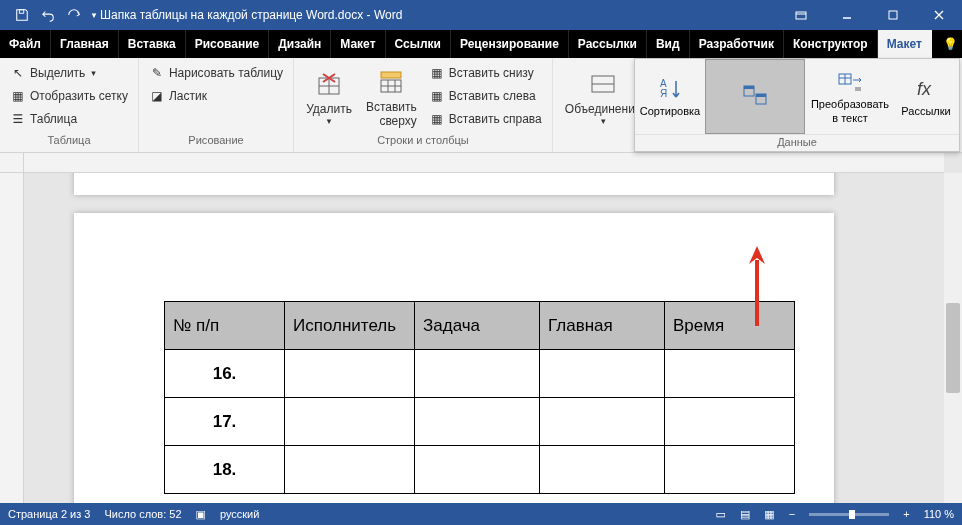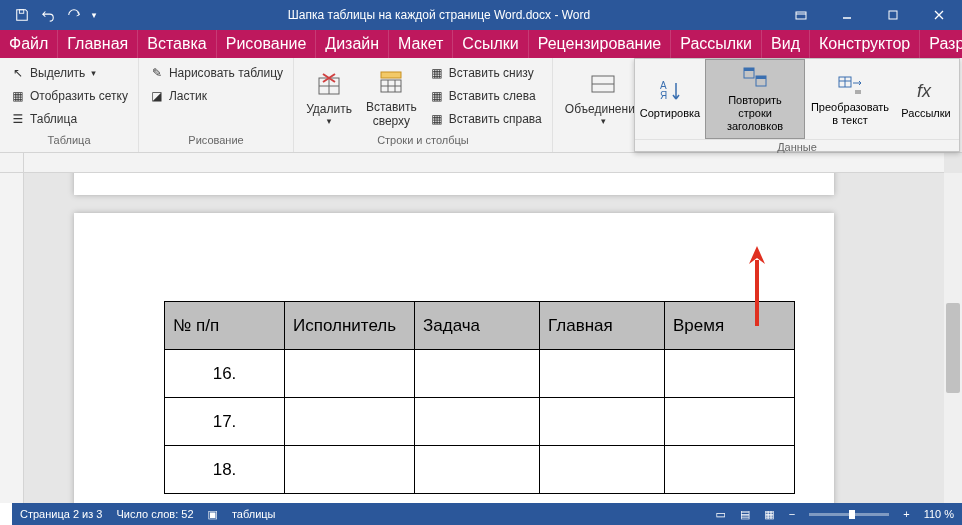--- a/index.html
+++ b/index.html
@@ -2,27 +2,27 @@
 <html><head>
 <meta charset="utf-8">
 <style>
 * { box-sizing: border-box; margin: 0; padding: 0; font-family: "Segoe UI", Tahoma, sans-serif; }
 body { width: 962px; height: 525px; background: #fff; overflow: hidden; position: relative; }
 
 
 .titlebar { height: 30px; background: #2b579a; display: flex; align-items: center; color: #fff; font-size: 12px; }
 .titlebar .qat { display: flex; align-items: center; gap: 2px; padding-left: 10px; }
 .titlebar .qat .qbtn { width: 24px; height: 24px; display: flex; align-items: center; justify-content: center; cursor: pointer; }
-.titlebar .title { flex: 1; text-align: center; }
+.titlebar .title { flex: 1; }
 .titlebar .wincontrols { display: flex; }
 .titlebar .wincontrols .wbtn { width: 46px; height: 30px; display: flex; align-items: center; justify-content: center; cursor: pointer; }
 .titlebar svg { fill: #fff; stroke: #fff; }
 
 
-.tabs { height: 28px; background: #be185d; display: flex; align-items: stretch; color: #fff; font-size: 16px; }
+.tabs { height: 28px; background: #000000; display: flex; align-items: stretch; color: #fff; font-size: 12px; font-weight: bold; }
 .tabs .tab { padding: 0 9px; display: flex; align-items: center; cursor: pointer; border-right: 1px solid rgba(255,255,255,0.15); }
 .tabs .tab.active { background: #f3f3f3; color: #2b579a; }
 .tabs .spacer { flex: 1; }
 .tabs .help { padding: 0 12px; display: flex; align-items: center; gap: 4px; cursor: pointer; }
 
 
 .ribbon { height: 95px; background: #f3f3f3; border-bottom: 1px solid #d4d4d4; display: flex; position: relative; }
 .group { display: flex; flex-direction: column; padding: 4px 6px 2px 6px; border-right: 1px solid #e1e1e1; }
 .group .body { flex: 1; display: flex; align-items: flex-start; gap: 2px; }
 .group .label { text-align: center; font-size: 11px; color: #666; height: 16px; }
@@ -49,29 +49,29 @@
 .docarea { position: absolute; top: 153px; left: 0; right: 0; bottom: 22px; background: #e6e6e6; overflow: hidden; }
 .ruler-corner { position: absolute; left: 0; top: 0; width: 24px; height: 20px; background: #f3f3f3; border-right: 1px solid #d4d4d4; border-bottom: 1px solid #d4d4d4; }
 .ruler-h { position: absolute; left: 24px; right: 18px; top: 0; height: 20px; background: #f3f3f3; border-bottom: 1px solid #d4d4d4; }
 .ruler-v { position: absolute; left: 0; top: 20px; bottom: 0; width: 24px; background: #f3f3f3; border-right: 1px solid #d4d4d4; }
 .page-viewport { position: absolute; left: 24px; top: 20px; right: 18px; bottom: 0; overflow: hidden; }
 .page { position: absolute; left: 50px; top: 40px; width: 760px; height: 400px; background: #fff; box-shadow: 0 0 6px rgba(0,0,0,0.25); }
 .page-top-strip { position: absolute; left: 50px; top: -28px; width: 760px; height: 50px; background: #fff; box-shadow: 0 0 6px rgba(0,0,0,0.25); }
 .doc-table { position: absolute; left: 90px; top: 88px; border-collapse: collapse; }
 .doc-table th, .doc-table td { border: 1.5px solid #000; height: 48px; font-size: 17px; font-family: Arial, sans-serif; padding: 4px 8px; }
 .doc-table th { background: #bfbfbf; text-align: left; font-weight: normal; }
-.doc-table td.num { text-align: center; }
+.doc-table td.num { text-align: center; font-weight: bold; }
 .scrollbar-v { position: absolute; right: 0; top: 20px; bottom: 0; width: 18px; background: #f0f0f0; }
 .scrollbar-v .thumb { position: absolute; left: 2px; right: 2px; top: 130px; height: 90px; background: #c1c1c1; border-radius: 2px; }
 
 
 .arrow { position: absolute; left: 745px; top: 246px; width: 24px; height: 80px; z-index: 20; pointer-events: none; }
 
 
-.statusbar { position: absolute; left: 12px; right: 0; bottom: 0; height: 22px; background: #2b579a; color: #fff; font-size: 11px; display: flex; align-items: center; padding: 0 8px; gap: 14px; }
+.statusbar { position: absolute; left: 0; right: 0; bottom: 0; height: 22px; background: #2b579a; color: #fff; font-size: 11px; display: flex; align-items: center; padding: 0 8px; gap: 14px; }
 .statusbar .spacer { flex: 1; }
 .statusbar .sbtn { cursor: pointer; display: flex; align-items: center; gap: 3px; }
 .statusbar .zoom-slider { width: 80px; height: 3px; background: rgba(255,255,255,0.4); position: relative; }
 .statusbar .zoom-slider .zthumb { position: absolute; left: 50%; top: -3px; width: 6px; height: 9px; background: #fff; }
 </style>
 </head>
 <body>
 
 <div class="titlebar">
   <div class="qat">
@@ -124,22 +124,22 @@
   <div class="tab">Файл</div>
   <div class="tab">Главная</div>
   <div class="tab">Вставка</div>
   <div class="tab">Рисование</div>
   <div class="tab">Дизайн</div>
   <div class="tab">Макет</div>
   <div class="tab">Ссылки</div>
   <div class="tab">Рецензирование</div>
   <div class="tab">Рассылки</div>
   <div class="tab">Вид</div>
+  <div class="tab">Разработчик</div>
   <div class="tab">Конструктор</div>
-  <div class="tab">Разработчик</div>
   <div class="tab active">Макет</div>
   <div class="spacer"></div>
   <div class="help">
       <span>💡</span>
       <span>Помощн...</span>
     </div>
 </div>
 
 <div class="ribbon">
   <div class="group">
@@ -193,21 +193,21 @@
           <span style="font-size:9px;">▾</span>
       </div>
       <div class="bigbtn">
         <span class="ic">
             <svg width="28" height="28">
               <rect x="4" y="12" width="20" height="12" fill="none" stroke="#666"></rect>
               <path d="M4 18h20M11 12v12M18 12v12" stroke="#666"></path>
               <rect x="4" y="4" width="20" height="6" fill="#f2c968" stroke="#c89020"></rect>
             </svg>
           </span>
-        <span style="white-space:pre-line;">Вставить
+        <span style="white-space:pre-line;text-align:right;">Вставить
 сверху</span>
       </div>
       <div class="col">
         <div class="rbtn">
             <span class="ic">▦</span>
             <span>Вставить снизу</span>
           </div>
         <div class="rbtn">
             <span class="ic">▦</span>
             <span>Вставить слева</span>
@@ -311,22 +311,20 @@
     </div>
     <div class="dbtn highlight" style="width:100px;">
       <span class="ic">
           <svg width="26" height="24">
             <rect x="2" y="2" width="10" height="10" fill="none" stroke="#3a6fb0"></rect>
             <rect x="2" y="2" width="10" height="3" fill="#3a6fb0"></rect>
             <rect x="14" y="10" width="10" height="10" fill="none" stroke="#3a6fb0"></rect>
             <rect x="14" y="10" width="10" height="3" fill="#3a6fb0"></rect>
           </svg>
         </span>
-      <span style="white-space:pre-line;">Повторить строки
-заголовков</span>
     </div>
     <div class="dbtn" style="width:90px;">
       <span class="ic">
           <svg width="26" height="24">
             <rect x="2" y="4" width="12" height="10" fill="none" stroke="#3a6fb0"></rect>
             <path d="M2 8h12M8 4v10" stroke="#3a6fb0"></path>
             <path d="M16 10h8m-2-2l2 2-2 2" stroke="#3a6fb0" fill="none"></path>
             <path d="M18 18h6M18 20h6" stroke="#666"></path>
           </svg>
         </span>
@@ -395,21 +393,21 @@
 
 <svg class="arrow" viewBox="0 0 24 80">
   <path d="M12 80 L12 14" stroke="#e03020" stroke-width="4"></path>
   <path d="M12 0 L4 18 L12 12 L20 18 Z" fill="#e03020"></path>
 </svg>
 
 <div class="statusbar">
   <div class="sbtn">Страница 2 из 3</div>
   <div class="sbtn">Число слов: 52</div>
   <div class="sbtn">▣</div>
-  <div class="sbtn">таблицы</div>
+  <div class="sbtn">русский</div>
   <div class="spacer"></div>
   <div class="sbtn">▭</div>
   <div class="sbtn">▤</div>
   <div class="sbtn">▦</div>
   <div class="sbtn">−</div>
   <div class="zoom-slider">
       <div class="zthumb"></div>
     </div>
   <div class="sbtn">+</div>
   <div class="sbtn">110 %</div>

